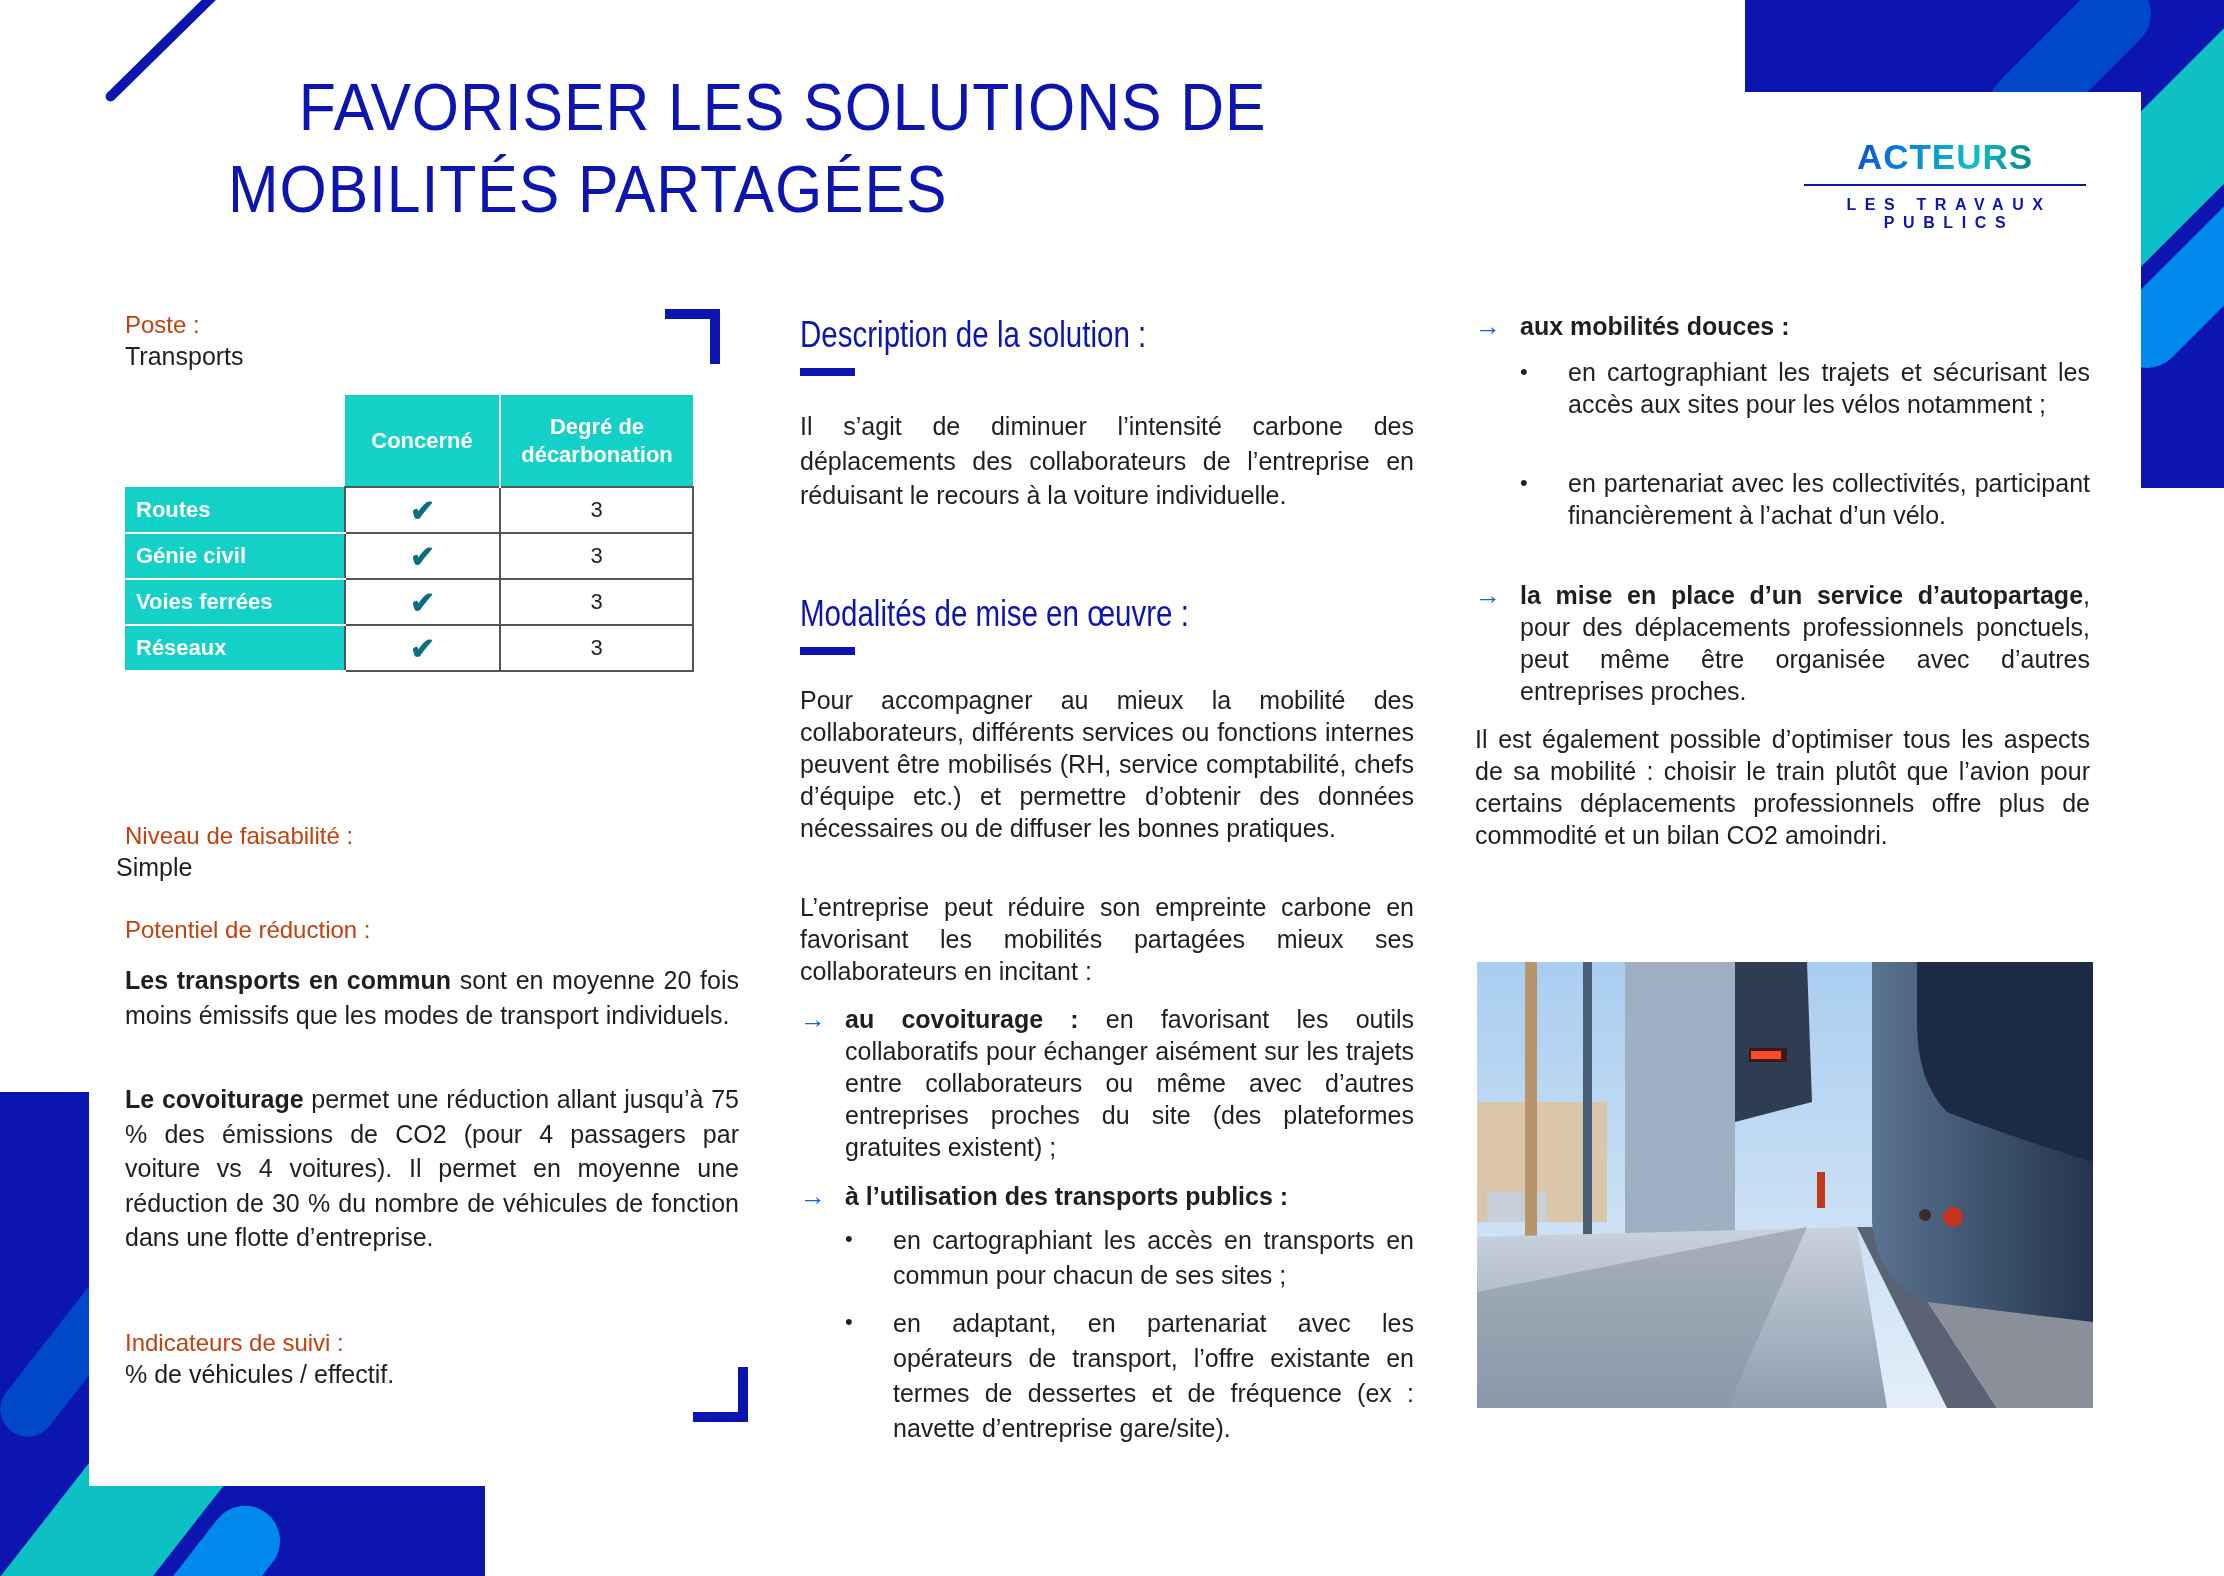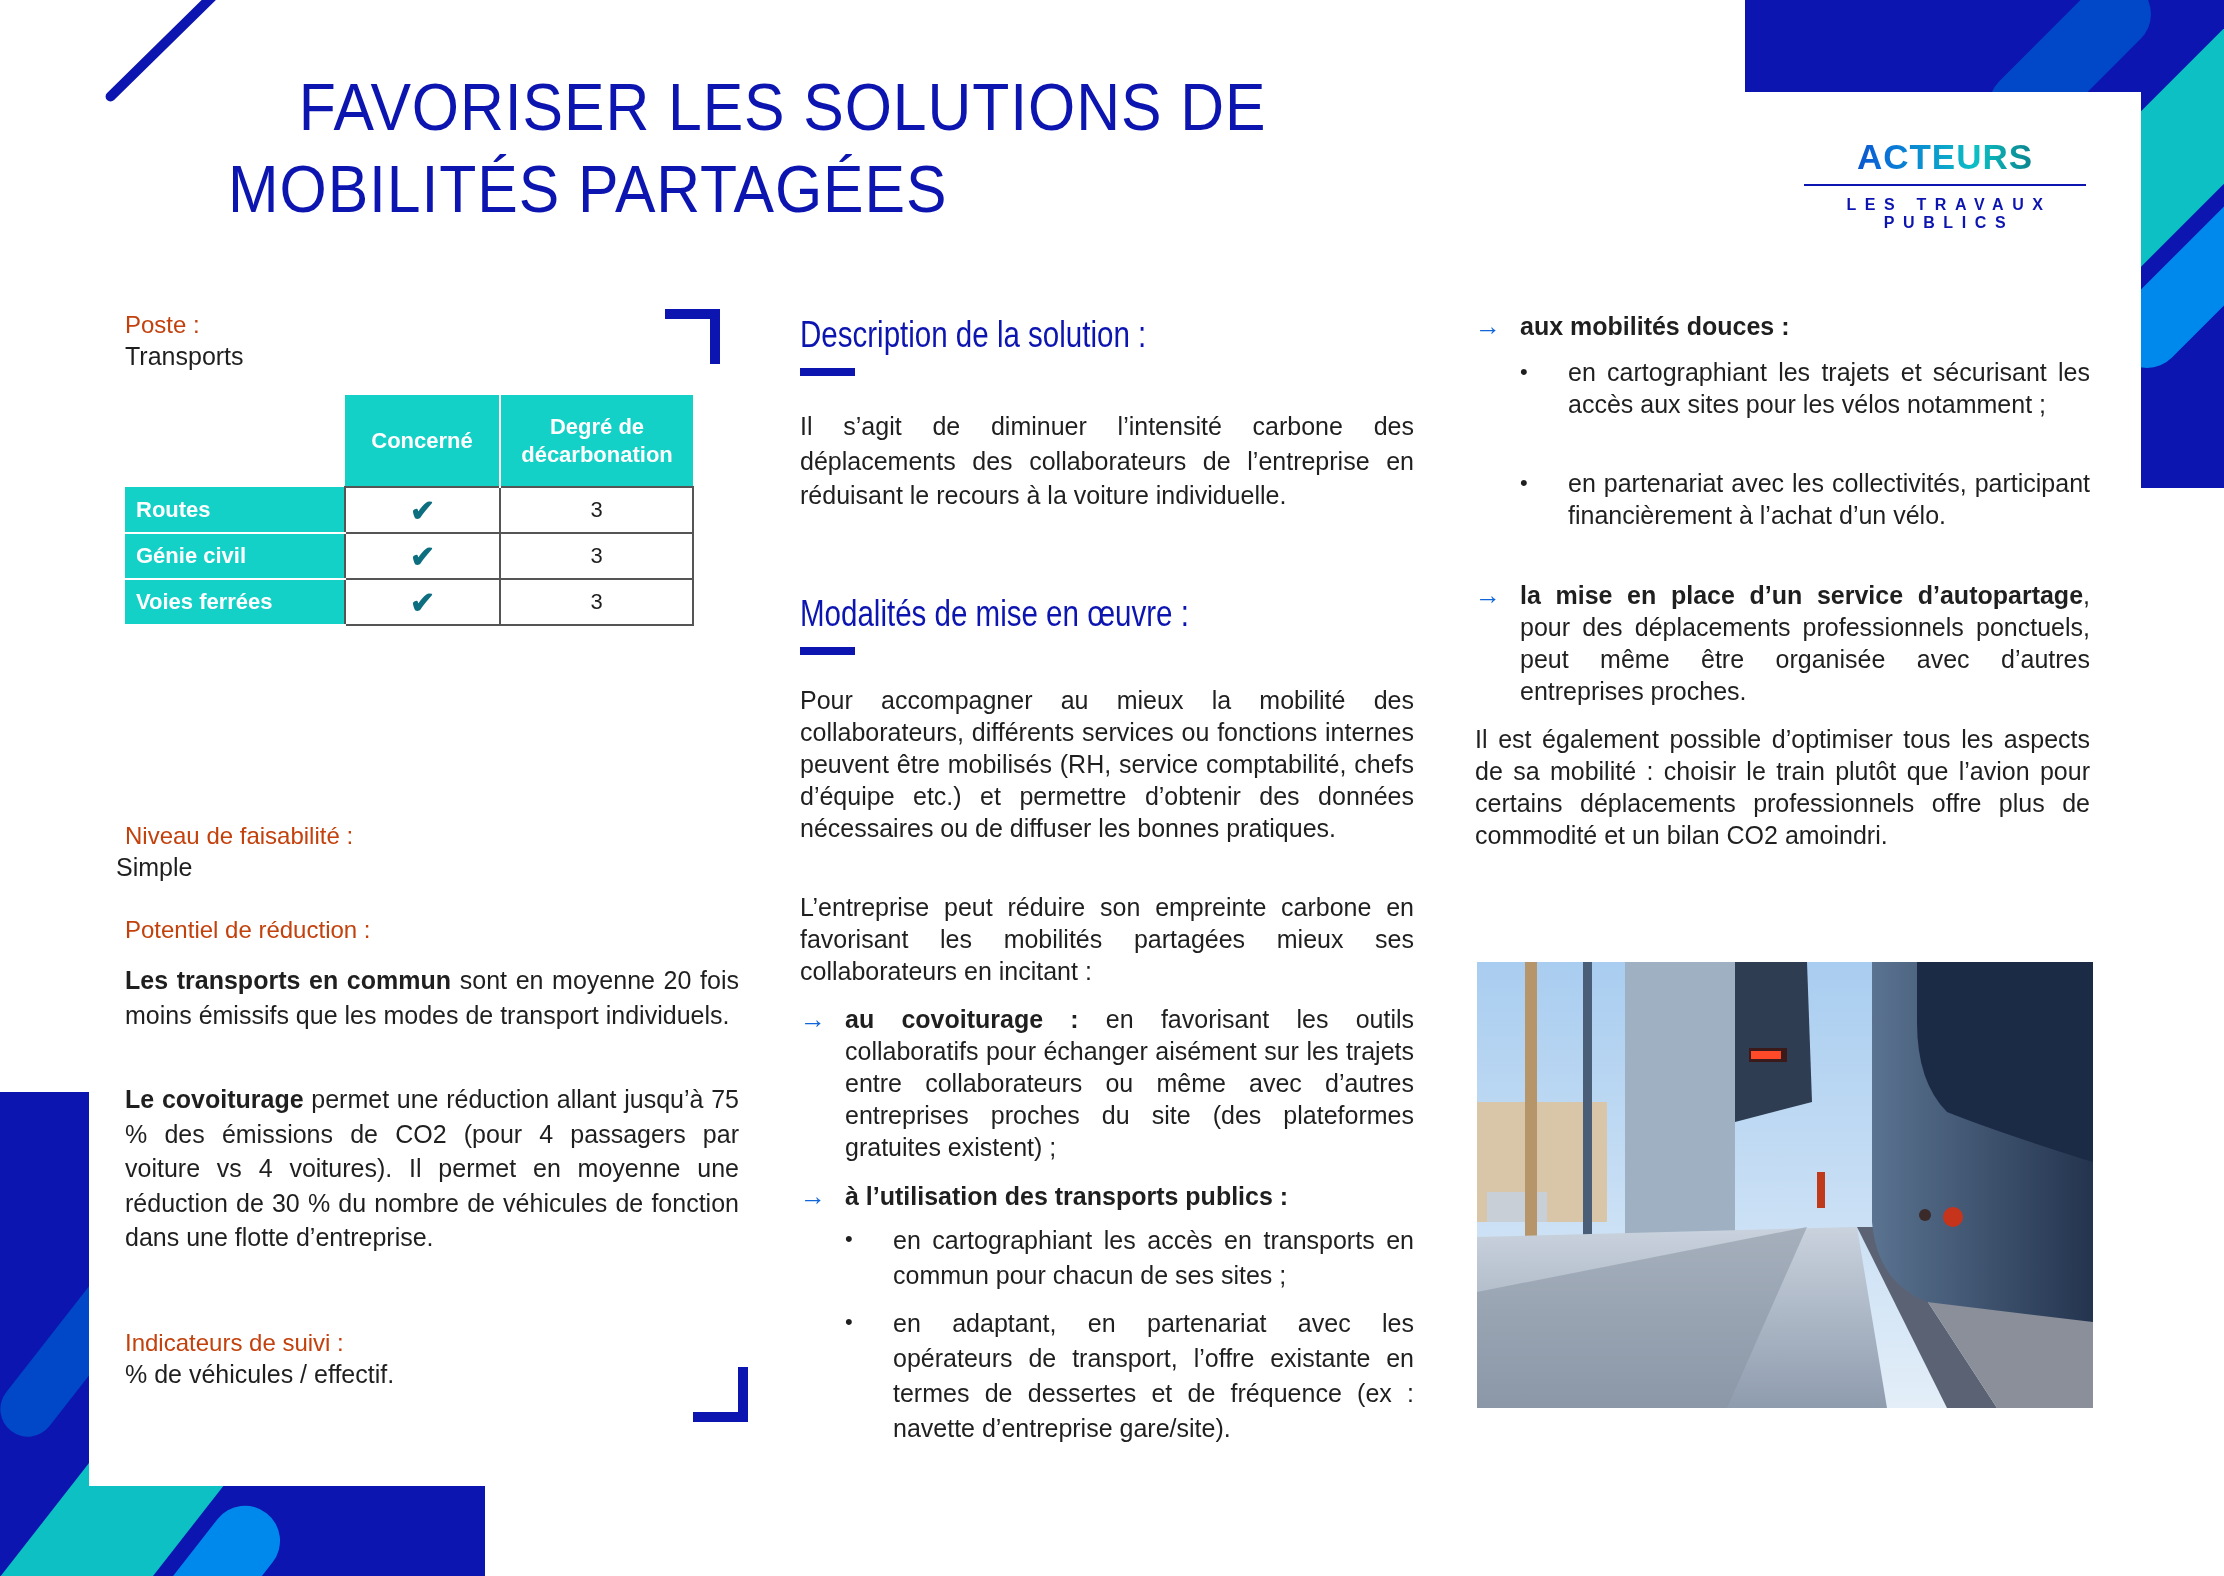--- a/index.html
+++ b/index.html
@@ -121,20 +121,25 @@
       <td class="cell c1"><span class="check">✔</span></td>
       <td class="cell c2">3</td>
     </tr>
     <tr>
       <td class="rowlab">Génie civil</td>
       <td class="cell c1"><span class="check">✔</span></td>
       <td class="cell c2">3</td>
     </tr>
     <tr>
       <td class="rowlab">Voies ferrées</td>
+      <td class="cell c1"><span class="check">✔</span></td>
+      <td class="cell c2">3</td>
+    </tr>
+    <tr>
+      <td class="rowlab">Réseaux</td>
       <td class="cell c1"><span class="check">✔</span></td>
       <td class="cell c2">3</td>
     </tr>
   </tbody>
 </table>
 
 <div class="abs teal-label" style="left:125px; top:822px;">Niveau de faisabilité :</div>
 <div class="abs plain" style="left:116px; top:852px;">Simple</div>
 
 <div class="abs teal-label" style="left:125px; top:916px;">Potentiel de réduction :</div>

